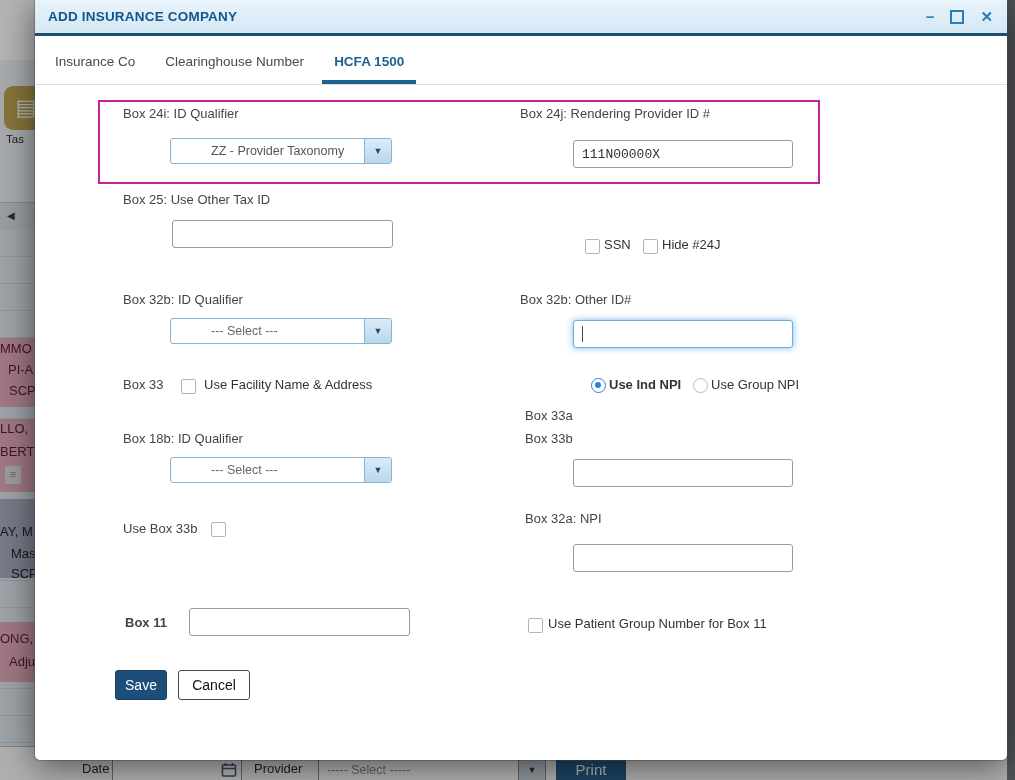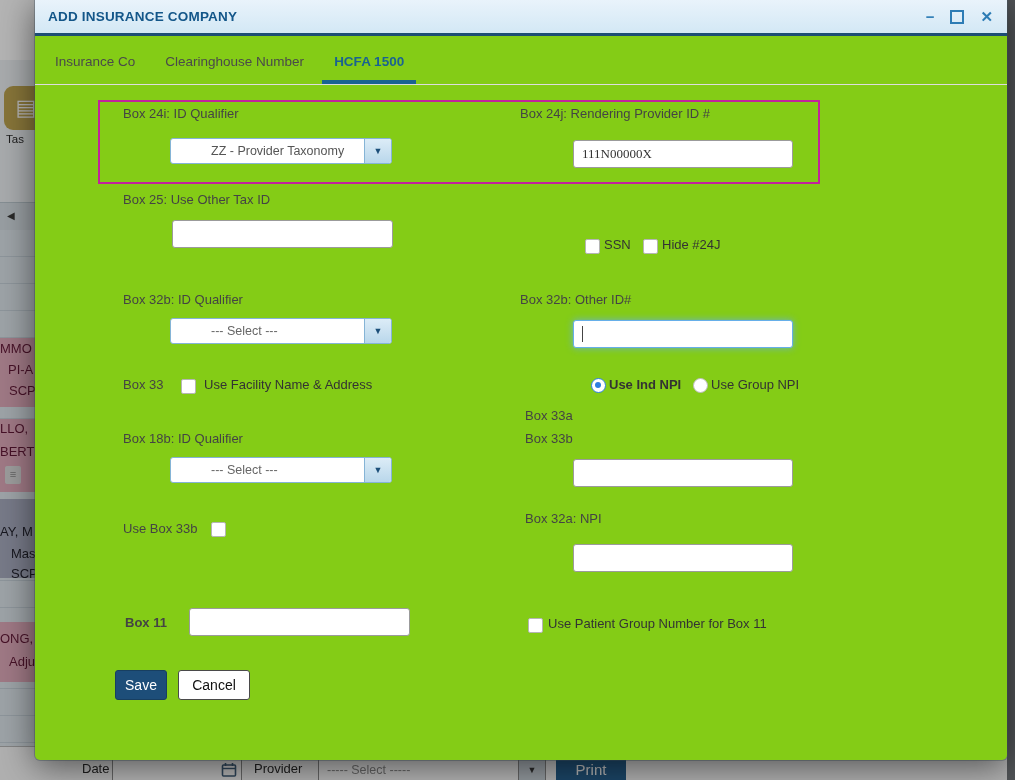--- a/index.html
+++ b/index.html
@@ -29,33 +29,33 @@
   .date-input{position:absolute;left:112px;top:10px;width:130px;height:26px;background:#fff;border:1px solid #8a8a8a;border-radius:3px;box-sizing:border-box;}
   .cal-icon{position:absolute;right:3px;top:3px;}
   .bb-select{position:absolute;left:318px;top:10px;width:228px;height:26px;background:#fff;border:1px solid #8a8a8a;border-radius:3px;box-sizing:border-box;display:flex;}
   .bb-select .dd-text{color:#888;}
   .bb-dd-btn{width:26px;background:#cdd6dd;border-left:1px solid #8a8a8a;display:flex;align-items:center;justify-content:center;color:#333;font-size:9px;}
   .print-btn{position:absolute;left:556px;top:6px;width:70px;height:32px;background:#1e5c8c;color:#fff;font-size:15px;border:none;border-radius:4px;font-family:inherit;}
   .right-strip{position:absolute;left:1007px;top:0;width:8px;height:780px;background:#6d7277;}
   .overlay{position:absolute;inset:0;background:rgba(22,22,22,0.32);z-index:5;}
 
   
-  .dialog{position:absolute;left:35px;top:0;width:972px;height:760px;background:#84cc16;border-radius:0 0 5px 5px;box-shadow:0 6px 34px rgba(0,0,0,.55),0 0 0 1px rgba(80,100,115,.4);z-index:10;}
+  .dialog{position:absolute;left:35px;top:0;width:972px;height:760px;background:#ffffff;border-radius:0 0 5px 5px;box-shadow:0 6px 34px rgba(0,0,0,.55),0 0 0 1px rgba(80,100,115,.4);z-index:10;}
   .titlebar{position:absolute;left:0;top:0;right:0;height:33px;background:linear-gradient(#e9f3fb,#d3e8f5);border-bottom:3px solid #1d4e74;}
   .title{position:absolute;left:13px;top:0;line-height:33px;font-size:13.5px;font-weight:bold;color:#135689;letter-spacing:.2px;}
   .win-controls{position:absolute;right:14px;top:0;height:33px;display:flex;align-items:center;gap:16px;}
   .wc{color:#2d7cb5;font-weight:bold;font-size:15px;line-height:1;cursor:default;}
   .wc-max{width:10px;height:10px;border:2px solid #2d7cb5;}
   .tabs{position:absolute;top:36px;left:0;right:0;height:49px;border-bottom:1px solid #ddd;display:flex;align-items:flex-end;padding-left:8px;box-sizing:border-box;}
   .tab{font-size:13.5px;color:#4a4a4a;padding:0 12px 15px;margin-right:6px;white-space:nowrap;}
   .tab.active{color:#1a6391;font-weight:bold;border-bottom:4px solid #1a6391;padding-bottom:11px;}
 
   .hl-box{position:absolute;left:63px;top:100px;width:722px;height:84px;border:2px solid #c2239c;box-sizing:border-box;}
   .lbl{position:absolute;font-size:13px;color:#444;white-space:nowrap;}
-  .inp{position:absolute;height:28px;width:220px;border:1px solid #9b9b9b;border-radius:3px;background:#fff;font-size:13px;color:#333;padding:8px 8px;box-sizing:border-box;font-family:Liberation Serif, serif;}
+  .inp{position:absolute;height:28px;width:220px;border:1px solid #9b9b9b;border-radius:3px;background:#fff;font-size:13px;color:#333;padding:8px 8px;box-sizing:border-box;font-family:Liberation Mono, monospace;}
   .inp-div{position:absolute;height:28px;width:220px;border:1px solid #9b9b9b;border-radius:3px;background:#fff;box-sizing:border-box;}
   .inp-div.focus{border-color:#66afe9;box-shadow:0 0 7px rgba(102,175,233,.85);}
   .caret{position:absolute;left:8px;top:5px;width:1px;height:16px;background:#444;}
   .dd{position:absolute;height:26px;width:222px;border:1px solid #85b4d6;border-radius:3px;background:#fff;box-sizing:border-box;display:flex;padding-left:32px;}
   .dd-text{flex:1;font-size:12.5px;color:#666;line-height:24px;padding-left:8px;overflow:hidden;white-space:nowrap;}
   .dd-btn{width:26px;background:linear-gradient(#dcecf7,#b9d7eb);border-left:1px solid #85b4d6;display:flex;align-items:center;justify-content:center;border-radius:0 2px 2px 0;}
   .dd-tri{color:#1b4e79;font-size:9px;line-height:1;}
   .cb{position:absolute;width:13px;height:13px;border:1px solid #b5b5b5;border-radius:2px;background:#fff;box-sizing:content-box;}
   .rd{position:absolute;width:15px;height:15px;border:1px solid #bbb;border-radius:50%;background:#fff;box-sizing:border-box;}
   .rd.sel{border:1.5px solid #2e7fe0;}

